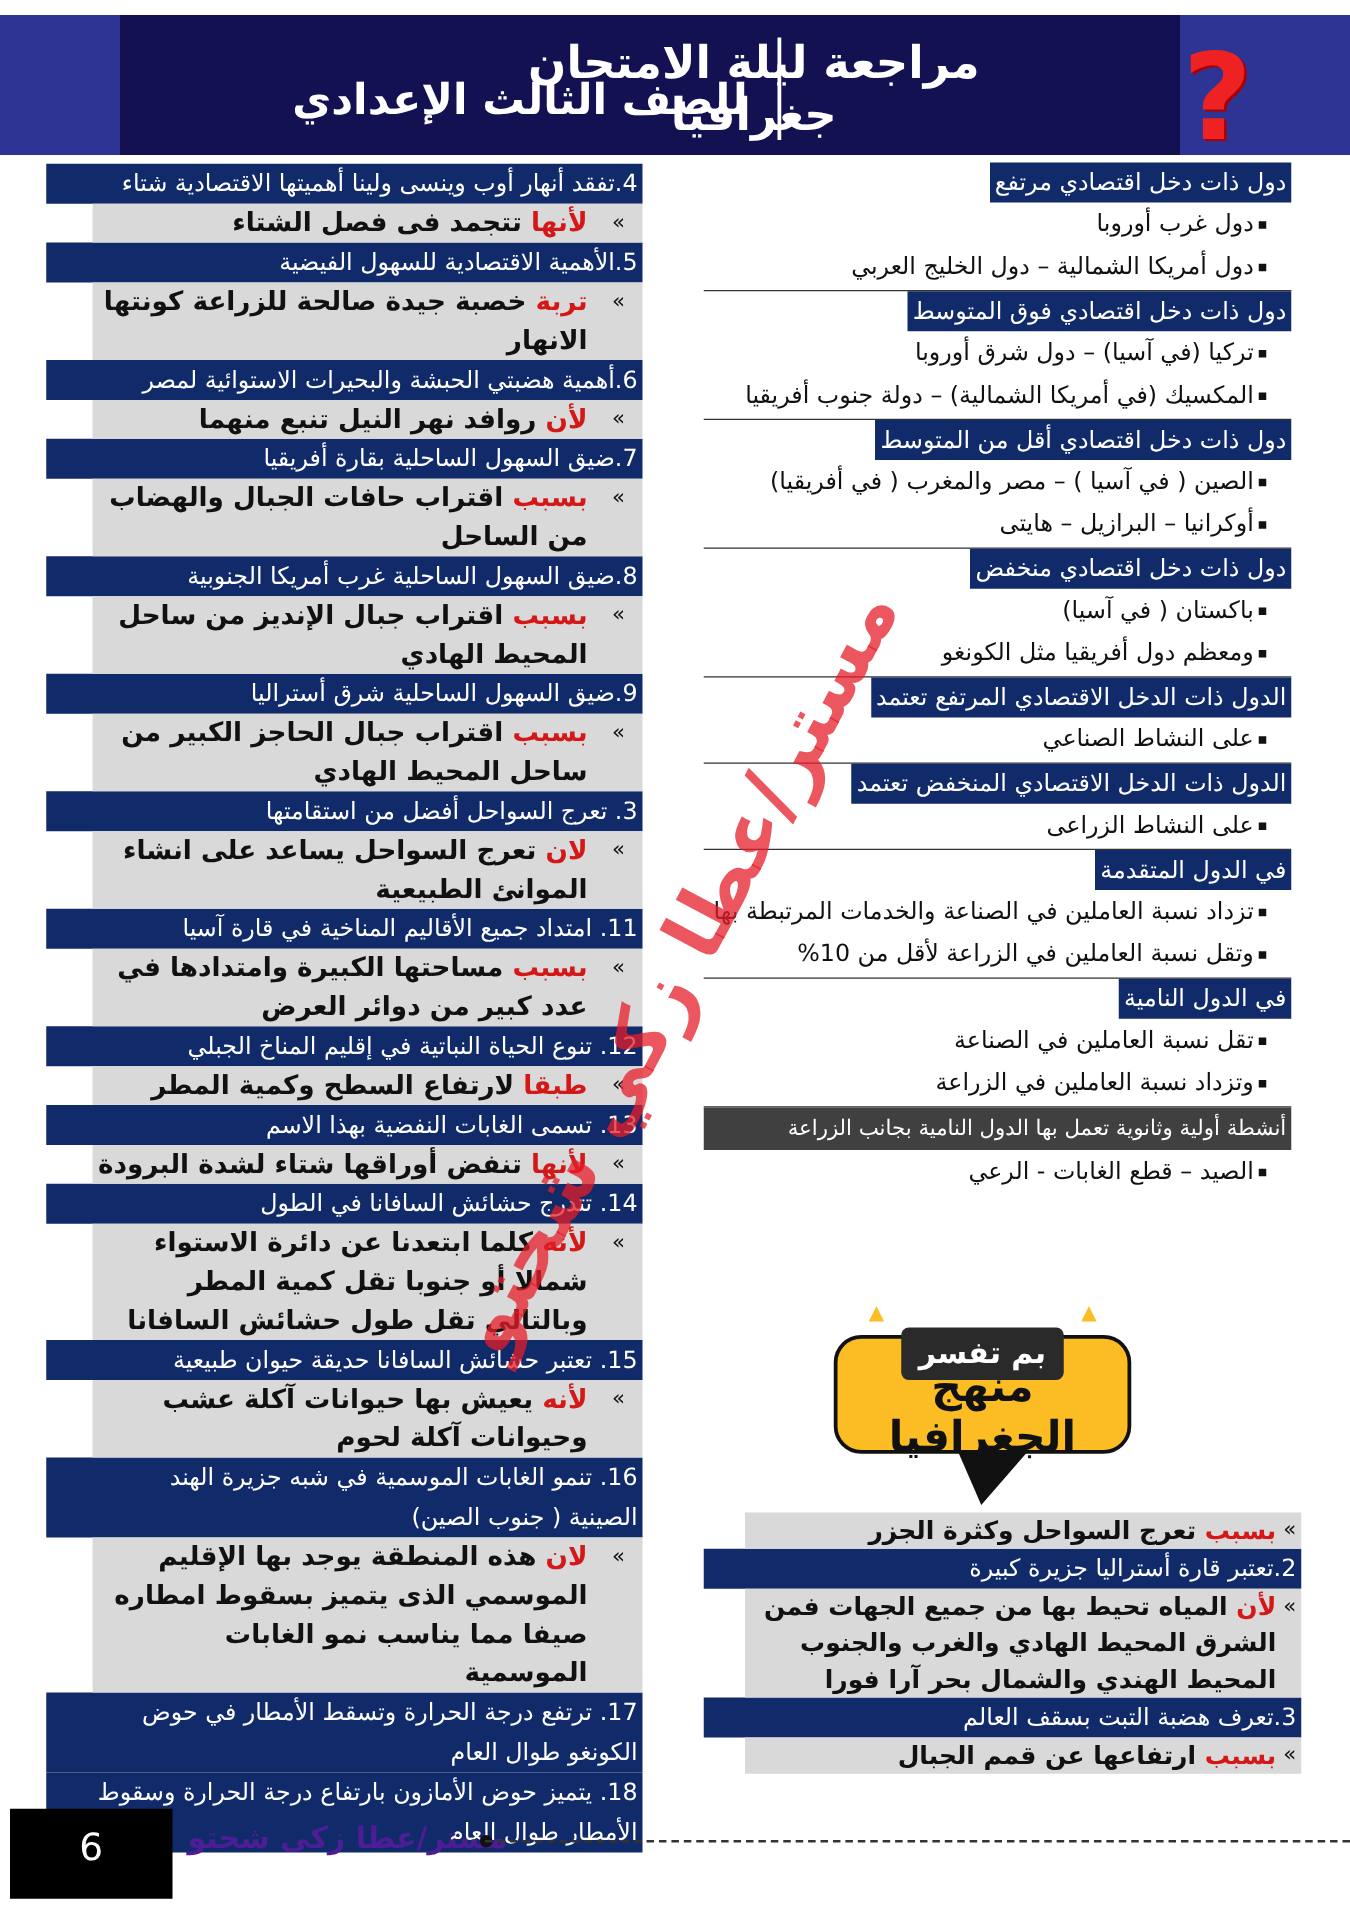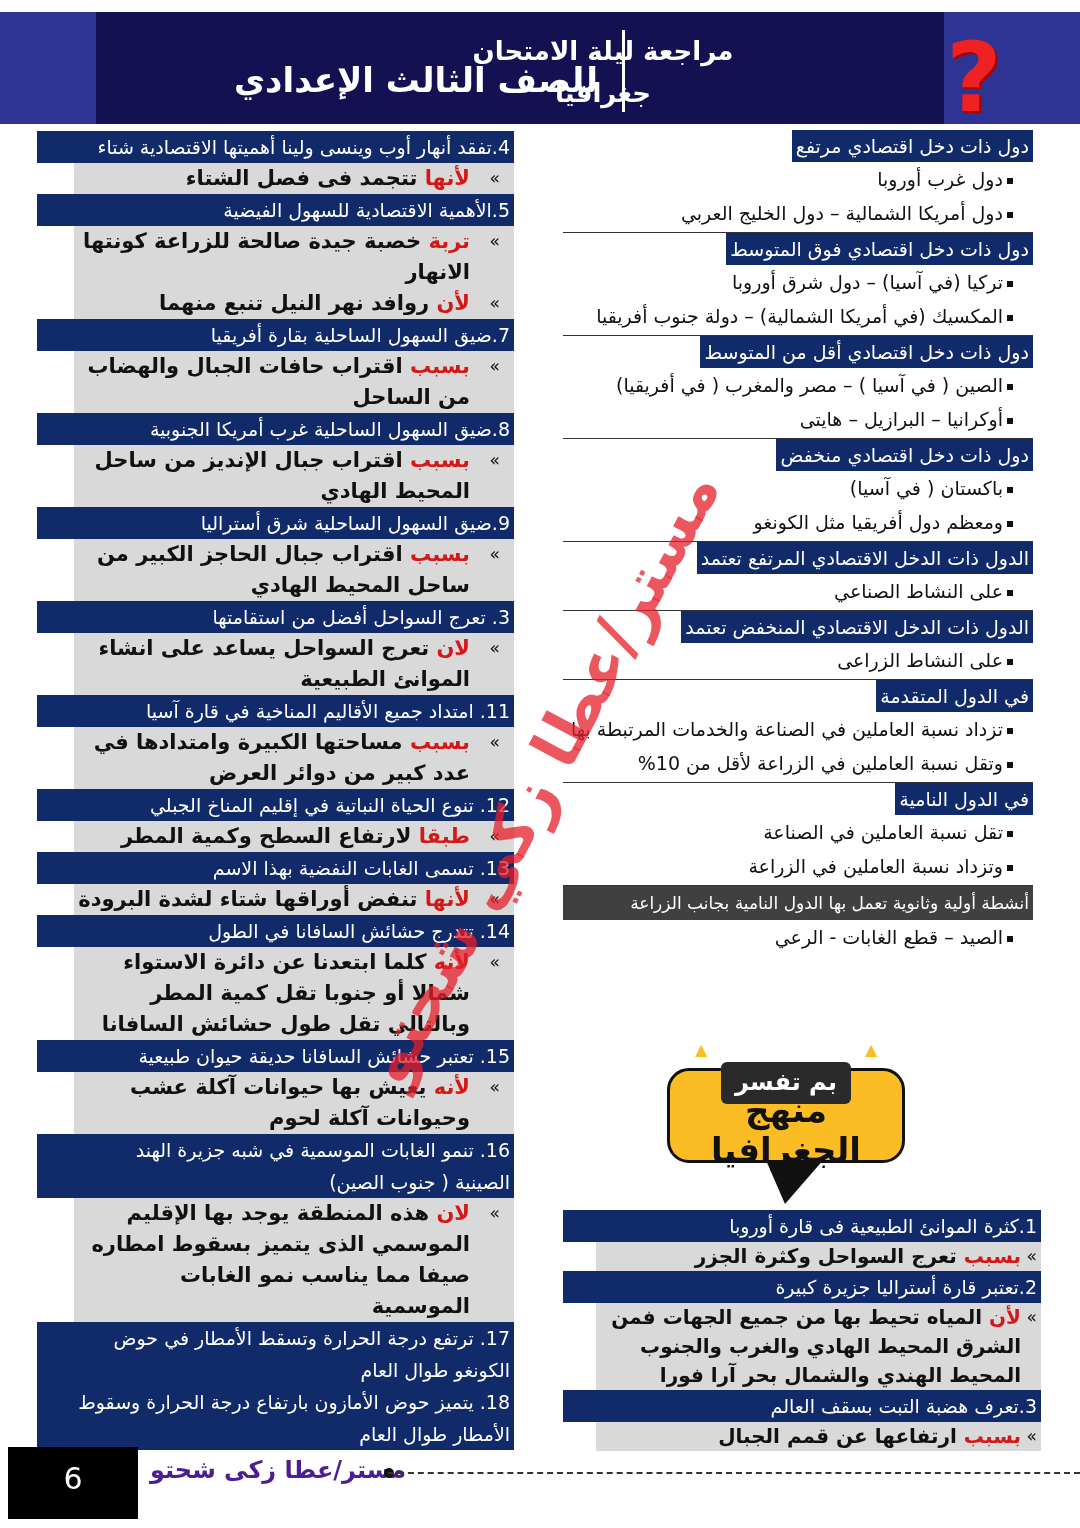--- a/index.html
+++ b/index.html
@@ -2,21 +2,21 @@
 <html><head>
 <meta charset="utf-8">
 <style>
   * { box-sizing: border-box; margin: 0; padding: 0; }
   html, body { width: 1080px; height: 1528px; background: #ffffff; overflow: hidden; }
   body { position: relative; font-family: "DejaVu Sans", sans-serif; direction: rtl; color: #111; }
 
   
   .header { position: absolute; top: 12px; left: 0; width: 1080px; height: 112px; background: #2d3494; }
   .header-inner { position: absolute; top: 0; left: 96px; width: 848px; height: 112px; background: #141152; }
-  .header-title-main { position: absolute; right: 146px; top: 18px; color: #fff; font-family: "DejaVu Sans", sans-serif; font-weight: bold; font-size: 26px; line-height: 42px; text-align: center; width: 390px; }
+  .header-title-main { position: absolute; right: 146px; top: 18px; color: #fff; font-family: "DejaVu Sans", sans-serif; font-weight: bold; font-size: 36px; line-height: 42px; text-align: center; width: 390px; }
   .header-divider { position: absolute; left: 526px; top: 18px; width: 3px; height: 82px; background: #fff; }
   .header-title-grade { position: absolute; left: 130px; top: 36px; color: #fff; font-weight: bold; font-size: 34px; width: 380px; text-align: center; margin-top: 12px; }
   .qmark { position: absolute; left: 946px; top: 16px; font-family: "DejaVu Sans", sans-serif; font-weight: bold; font-size: 96px; color: #ee2222; line-height: 100px; text-shadow: 2px 2px 0 #a00; }
 
   
   .rcol { position: absolute; left: 563px; top: 130px; width: 470px; }
   .sec-head { display: inline-block; float: right; clear: both; background: #102a6a; color: #fff; font-size: 19px; padding: 2px 4px; line-height: 28px; }
   .rrow { clear: both; font-size: 19px; line-height: 34px; padding-right: 20px; white-space: nowrap; }
   .rrow .sq { display: inline-block; width: 6px; height: 6px; background: #111; margin-left: 4px; vertical-align: middle; }
   .rule { clear: both; height: 1px; background: #333; margin: 2px 0 0 0; width: 470px; }
@@ -105,33 +105,33 @@
 <div class="badge">
   <span class="spark" style="left:30px;top:0;">▲</span>
   <span class="spark" style="left:200px;top:0;">▲</span>
   <div class="badge-tail"></div>
   <div class="badge-box"></div>
   <div class="badge-top">بم تفسر</div>
   <div class="badge-main">منهج الجغرافيا</div>
 </div>
 
 <div class="rlist" id="rlist">
-    <div class="q-head">1.كثرة الموانئ الطبيعية فى قارة أوروبا</div>
     <div class="q-ans"><span class="arr">»</span><span class="red">بسبب</span><span> تعرج السواحل وكثرة الجزر</span></div>
     <div class="q-head">2.تعتبر قارة أستراليا جزيرة كبيرة</div>
     <div class="q-ans"><span class="arr">»</span><span class="red">لأن</span><span> المياه تحيط بها من جميع الجهات فمن الشرق المحيط الهادي والغرب والجنوب المحيط الهندي والشمال بحر آرا فورا</span></div>
     <div class="q-head">3.تعرف هضبة التبت بسقف العالم</div>
     <div class="q-ans"><span class="arr">»</span><span class="red">بسبب</span><span> ارتفاعها عن قمم الجبال</span></div>
   </div>
 
 <div class="lcol" id="lcol">
     <div class="q-head">4.تفقد أنهار أوب وينسى ولينا أهميتها الاقتصادية شتاء</div>
     <div class="q-ans"><span class="arr">»</span><span class="red">لأنها</span><span> تتجمد فى فصل الشتاء</span></div>
     <div class="q-head">5.الأهمية الاقتصادية للسهول الفيضية</div>
     <div class="q-ans"><span class="arr">»</span><span class="red">تربة</span><span> خصبة جيدة صالحة للزراعة كونتها الانهار</span></div>
+    <div class="q-head">6.أهمية هضبتي الحبشة والبحيرات الاستوائية لمصر</div>
     <div class="q-ans"><span class="arr">»</span><span class="red">لأن</span><span> روافد نهر النيل تنبع منهما</span></div>
     <div class="q-head">7.ضيق السهول الساحلية بقارة أفريقيا</div>
     <div class="q-ans"><span class="arr">»</span><span class="red">بسبب</span><span> اقتراب حافات الجبال والهضاب من الساحل</span></div>
     <div class="q-head">8.ضيق السهول الساحلية غرب أمريكا الجنوبية</div>
     <div class="q-ans"><span class="arr">»</span><span class="red">بسبب</span><span> اقتراب جبال الإنديز من ساحل المحيط الهادي</span></div>
     <div class="q-head">9.ضيق السهول الساحلية شرق أستراليا</div>
     <div class="q-ans"><span class="arr">»</span><span class="red">بسبب</span><span> اقتراب جبال الحاجز الكبير من ساحل المحيط الهادي</span></div>
     <div class="q-head">3.  تعرج السواحل أفضل من استقامتها</div>
     <div class="q-ans"><span class="arr">»</span><span class="red">لان</span><span> تعرج السواحل يساعد على انشاء الموانئ الطبيعية</span></div>
     <div class="q-head">11.  امتداد جميع الأقاليم المناخية في قارة آسيا</div>

